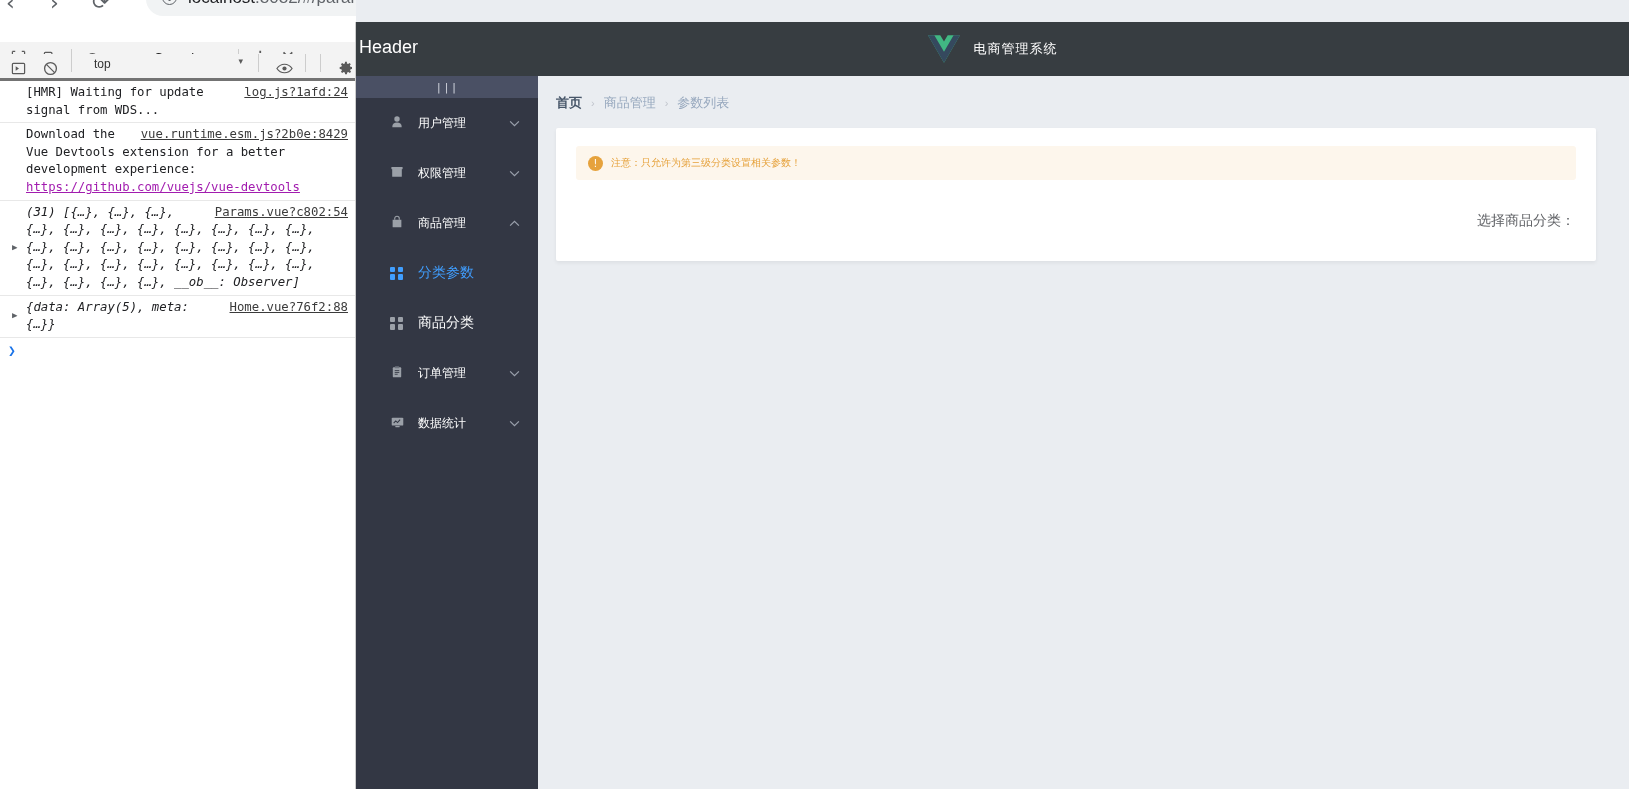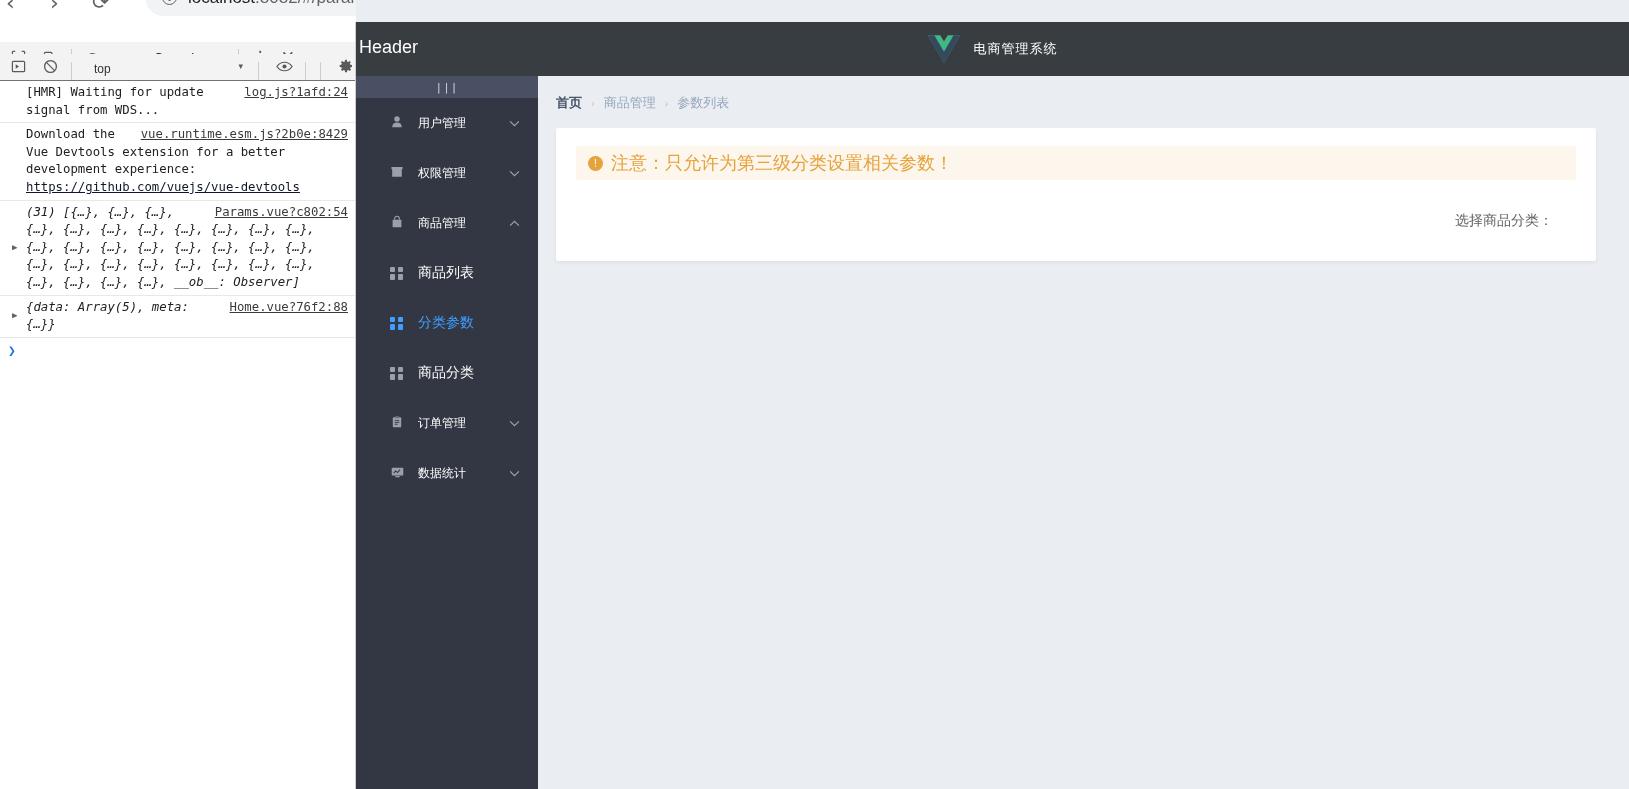--- a/index.html
+++ b/index.html
@@ -73,22 +73,22 @@
   .dt-tab.active { color: #1a1a1a; border-bottom: 2px solid #1a73e8; }
   .dt-more { font-size: 15px; color: #5a5a5a; padding: 0 6px; }
   .dt-kebab {
     font-size: 17px; color: #5a5a5a; letter-spacing: 0;
     padding: 0 4px; margin-left: 2px;
   }
   .dt-close { font-size: 17px; color: #5a5a5a; padding: 0 6px; margin-left: 2px; }
 
   #devtools-toolbar {
     position: absolute; left: 0; top: 32px; width: 360px; height: 27px;
-    background: #f3f3f3; border-bottom: 1px solid #737373;
-    display: flex; align-items: flex-end;
+    background: #f3f3f3; border-bottom: 3px solid #737373;
+    display: flex; align-items: flex-start;
   }
   #ctx-select {
     position: relative; width: 168px; height: 21px; margin-left: 4px;
     font-size: 12px; color: #333;
   }
   #ctx-select-value { position: absolute; left: 11px; top: 3px; }
   #ctx-select-caret {
     position: absolute; right: 8px; top: 2px; font-size: 9px; color: #5a5a5a;
   }
 
@@ -103,21 +103,21 @@
     border-bottom: 1px solid #e8e8e8;
   }
   .log-row .expander {
     position: absolute; left: 12px; top: 50%; transform: translateY(-50%);
     font-size: 9px; color: #5f6368;
   }
   .log-link {
     float: right; color: #3b3b3b; text-decoration: underline;
     margin-left: 10px;
   }
-  .log-anchor { color: #0f172a; text-decoration: underline; }
+  .log-anchor { color: #a21caf; text-decoration: underline; }
   .log-italic { font-style: italic; }
   #console-prompt {
     position: relative; padding: 5px 8px 5px 26px; height: 24px;
   }
   #console-prompt .caret {
     position: absolute; left: 8px; top: 4px;
     color: #1a73e8; font-size: 13px; font-weight: bold;
   }
 
   
@@ -205,27 +205,27 @@
     height: 34px; background: #fdf6ec; border-radius: 3px;
     display: flex; align-items: center; padding: 0 12px;
   }
   #alert-icon {
     width: 15px; height: 15px; border-radius: 50%;
     background: #e6a23c; color: #fdf6ec;
     font-size: 11px; line-height: 15px; text-align: center;
     margin-right: 8px; font-family: "DejaVu Sans", sans-serif;
     flex: 0 0 15px;
   }
-  #alert-text { color: #e6a23c; font-size: 18px; }
+  #alert-text { color: #e6a23c; font-size: 10px; }
 
   #select-row {
     position: absolute; right: 20px; top: 84px;
     display: flex; align-items: center;
   }
-  #select-label { font-size: 14px; color: #606266; margin-right: 23px; }
+  #select-label { font-size: 14px; color: #606266; margin-right: 1px; }
   #cascader {
     position: relative; width: 204px; height: 38px;
     border: 1px solid #dcdfe6; border-radius: 4px; background: #fff;
     cursor: pointer;
   }
   #cascader-placeholder {
     position: absolute; left: 14px; top: 9px;
     font-size: 14px; color: #c0c4cc;
   }
   #cascader-caret {
@@ -394,29 +394,20 @@
         </svg>
       </span>
       <span>商品管理</span>
       <span class="arrow">
         <svg width="11" height="7" viewBox="0 0 12 8" fill="none" stroke="#9aa0ac" stroke-width="1.4">
           <path d="M1 6.5L6 1.5 11 6.5"></path>
         </svg>
       </span>
     </div>
 
-    <div class="menu-sub">
-      <span class="grid-icon">
-          <i></i>
-          <i></i>
-          <i></i>
-          <i></i>
-        </span>
-      <span>商品列表</span>
-    </div>
     <div class="menu-sub active">
       <span class="grid-icon">
           <i></i>
           <i></i>
           <i></i>
           <i></i>
         </span>
       <span>分类参数</span>
     </div>
     <div class="menu-sub">

